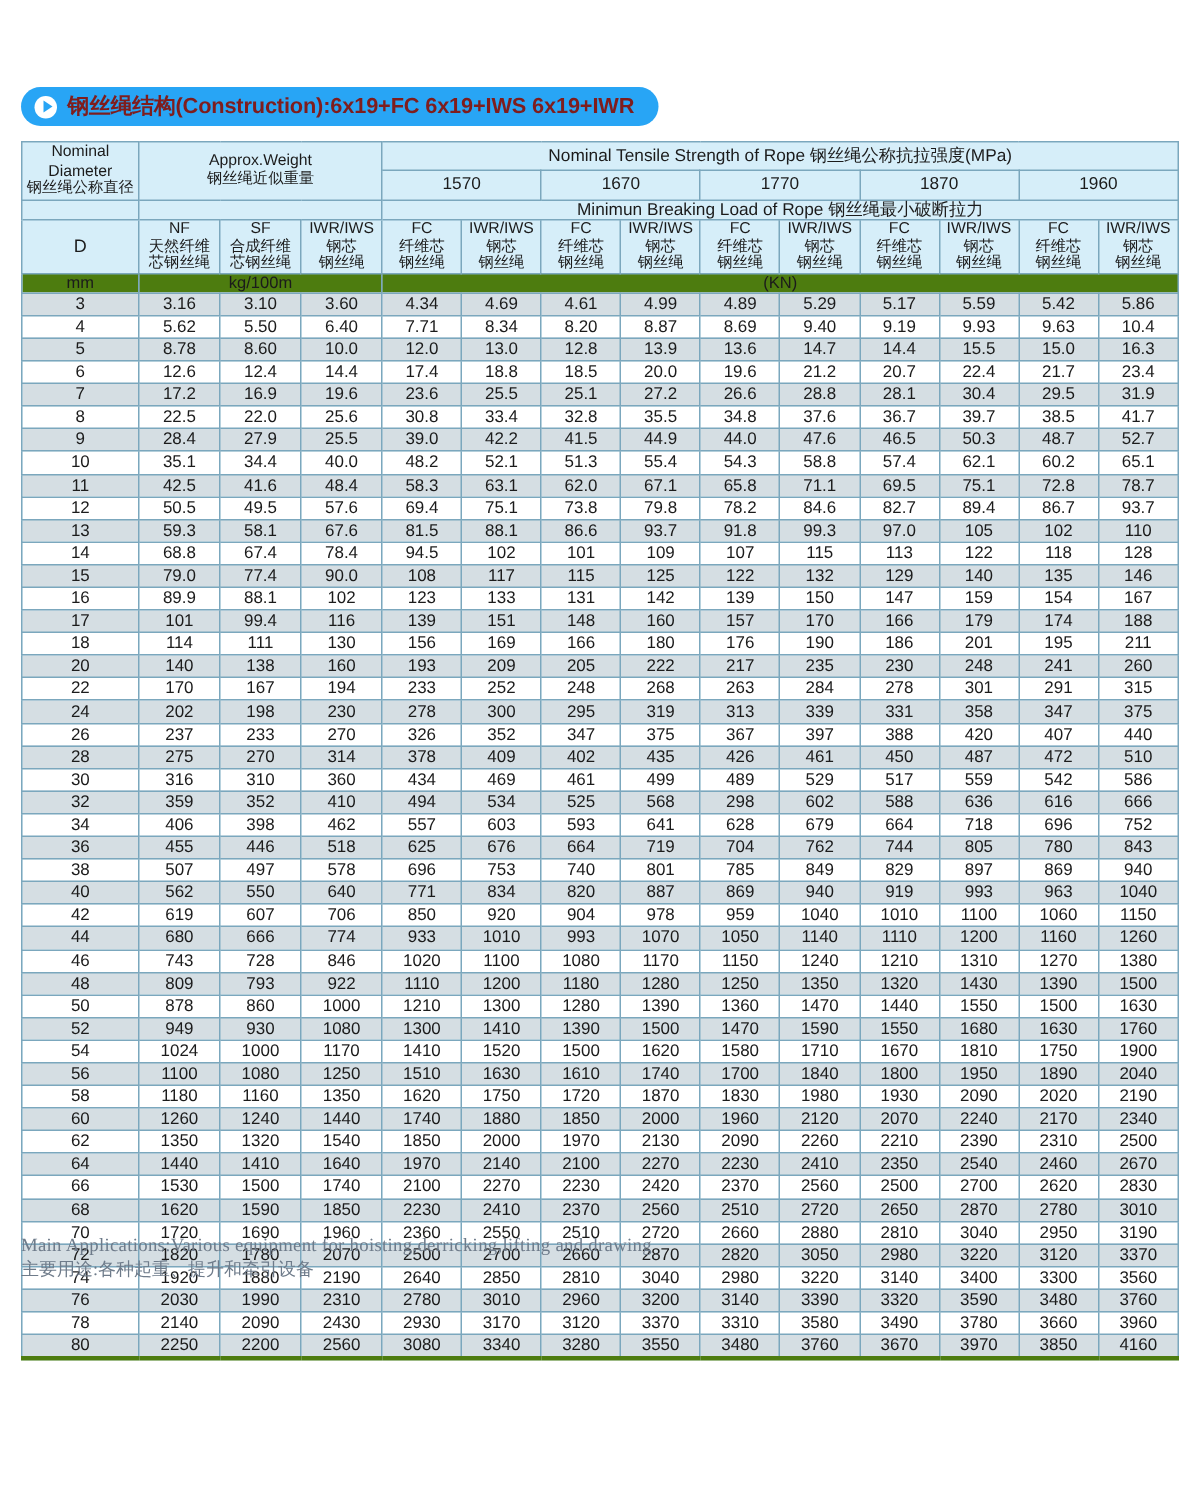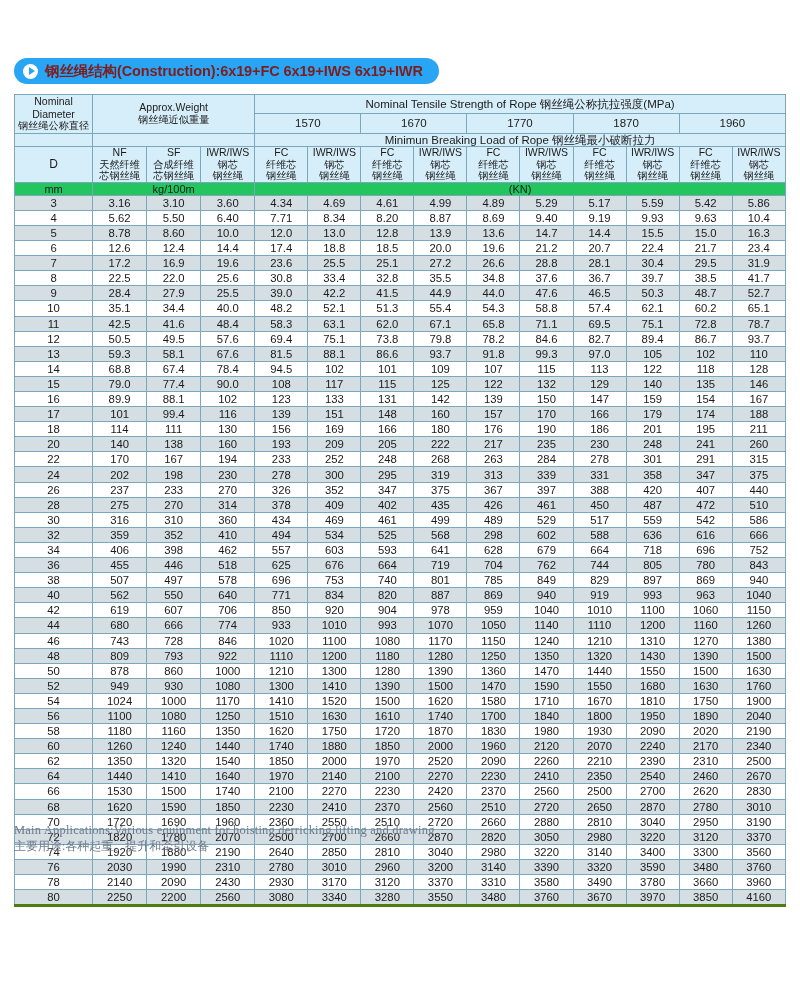--- a/index.html
+++ b/index.html
@@ -80,21 +80,21 @@
   
   .hd {
     background: #d6eef9;
     font-size: 10.5px;
     line-height: 12.5px;
     padding: 3px 1px;
   }
   .hd-big { font-size: 11px; }
   .hd-sub { font-size: 11.5px; padding: 4px 1px; }
   .hd-unit {
-    background: #22c55e;
+    background: #4d7c0f;
     font-size: 11px;
     padding: 4px 1px;
   }
   .hd-colname {
     font-size: 10.3px;
     line-height: 11.6px;
     padding: 3px 0;
   }
   .cn { font-size: 10.2px; }
   .en { font-size: 10.5px; }
@@ -868,21 +868,21 @@
             <td>2340</td>
           </tr>
           <tr class="even">
             <td>62</td>
             <td>1350</td>
             <td>1320</td>
             <td>1540</td>
             <td>1850</td>
             <td>2000</td>
             <td>1970</td>
-            <td>2520</td>
+            <td>2130</td>
             <td>2090</td>
             <td>2260</td>
             <td>2210</td>
             <td>2390</td>
             <td>2310</td>
             <td>2500</td>
           </tr>
           <tr class="odd">
             <td>64</td>
             <td>1440</td>

